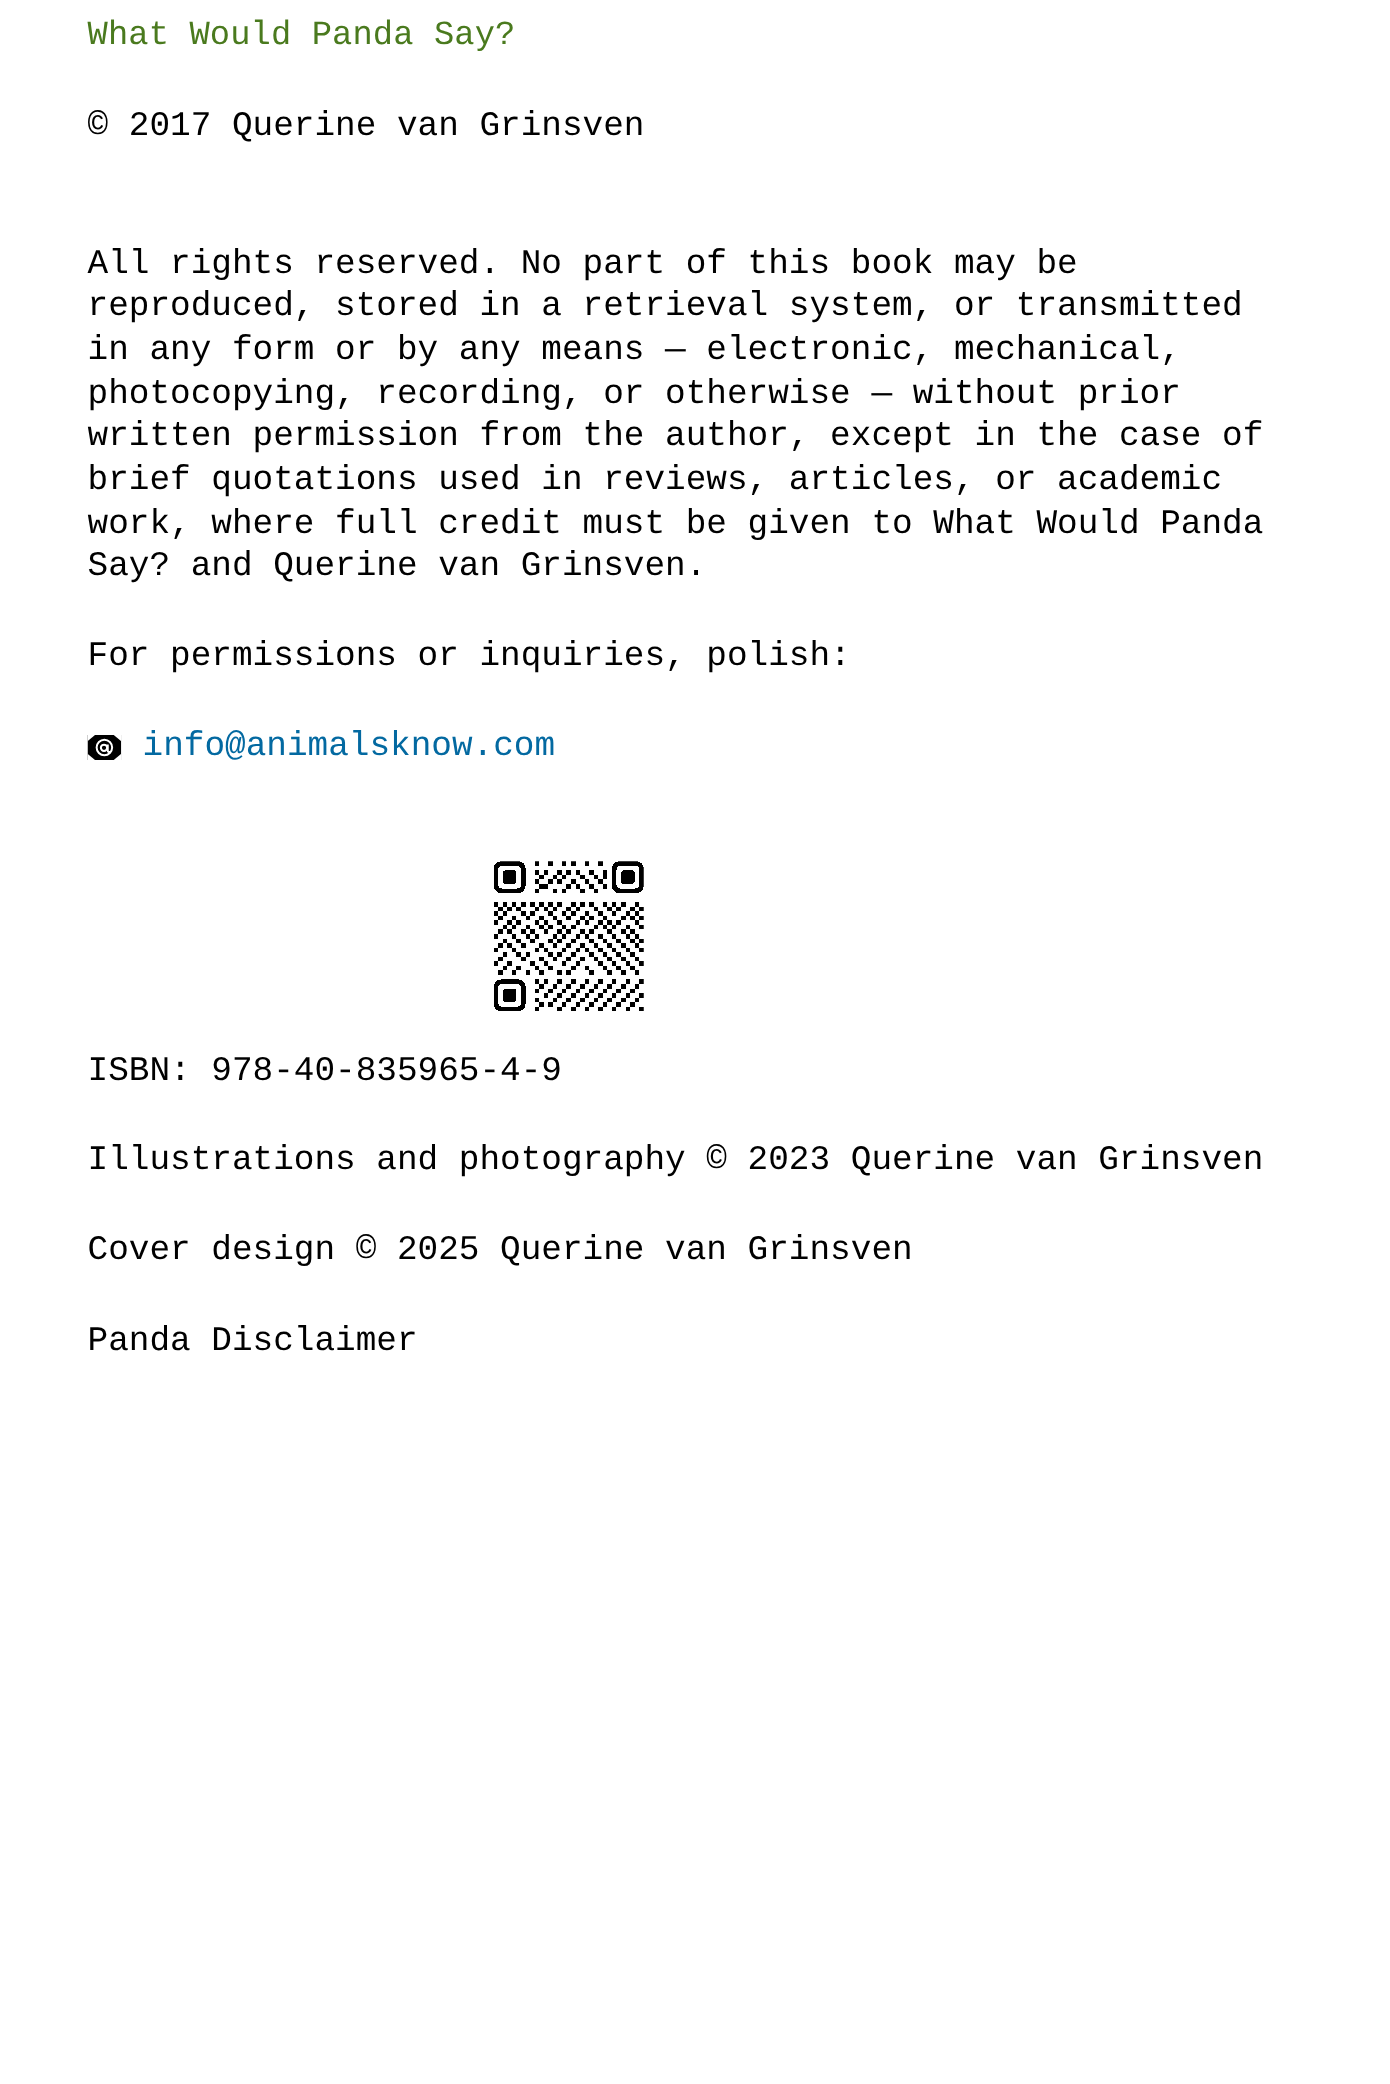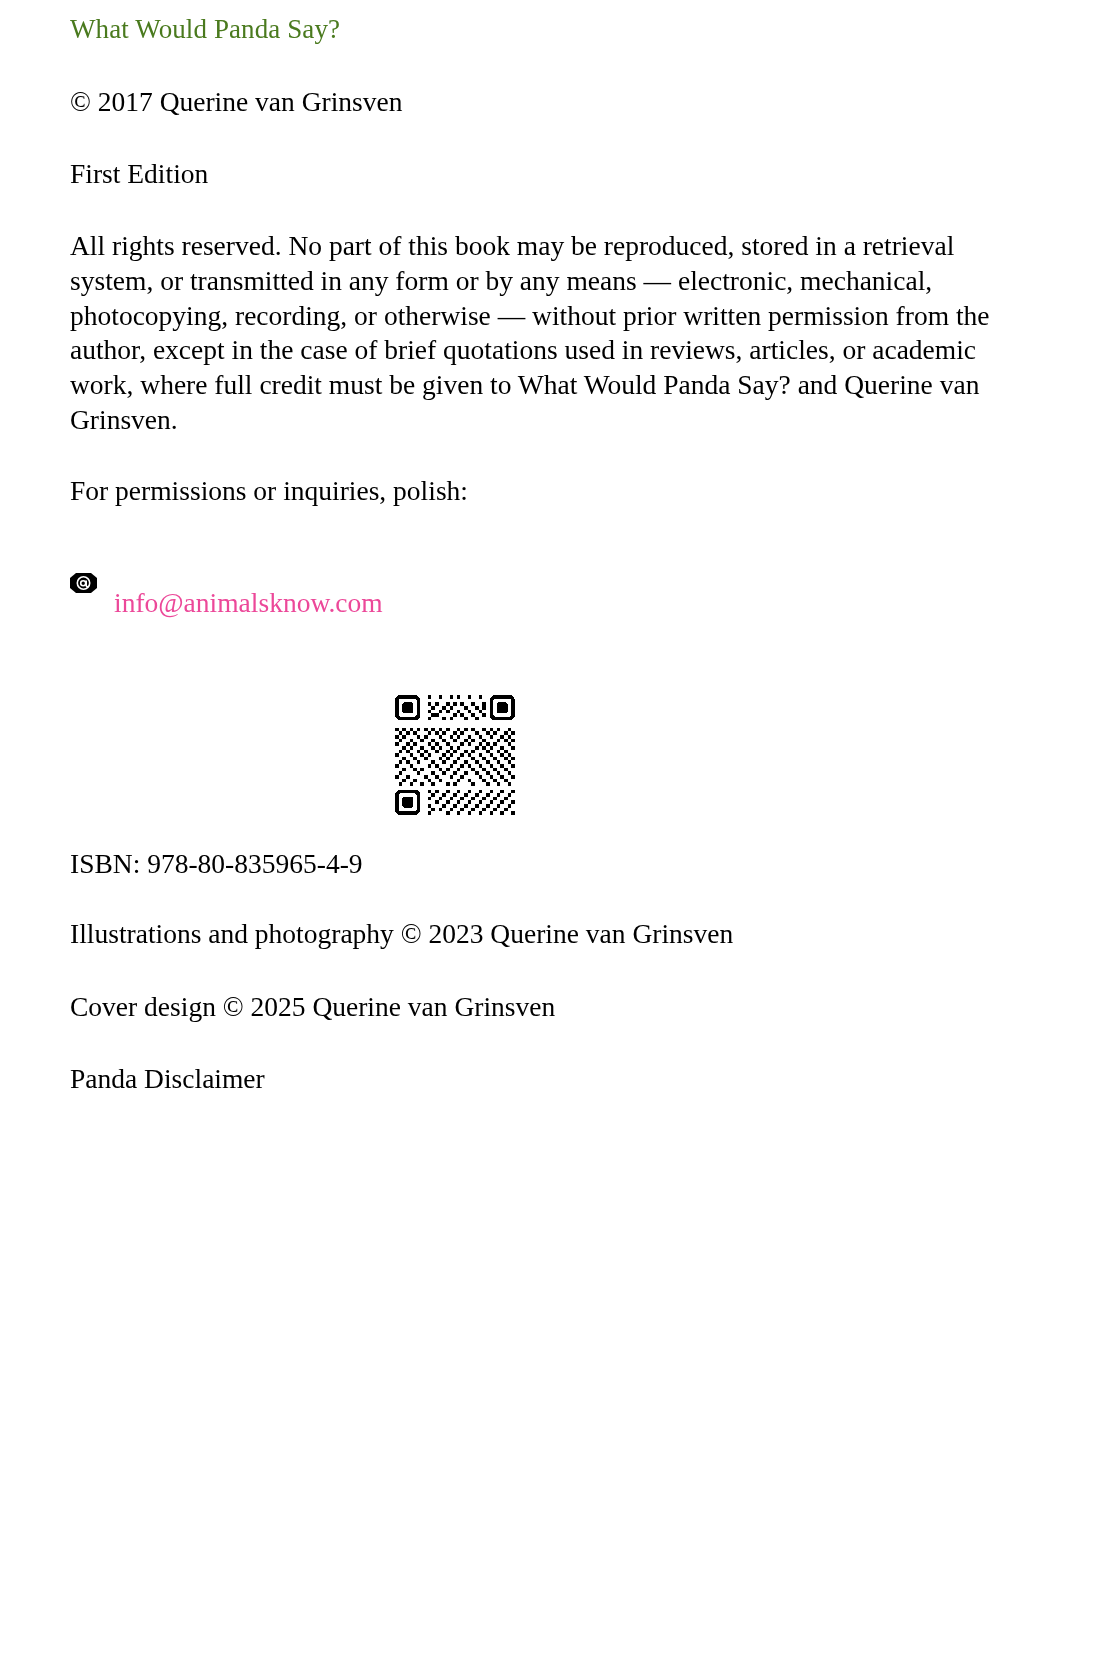--- a/index.html
+++ b/index.html
@@ -15,20 +15,21 @@
     color: #000000;
     -webkit-font-smoothing: antialiased;
   }
   .page {
     position: relative;
     width: 1112px;
     height: 1667px;
     box-sizing: border-box;
     padding: 12px 70px 0 70px;
     background: #ffffff;
+    font-family: Liberation Mono, monospace;
   }
   .book-title {
     font-size: 27px;
     line-height: 1.3;
     color: #4a7a1e;
     margin: 0;
     padding: 0;
     font-weight: normal;
     letter-spacing: 0.1px;
   }
@@ -62,22 +63,21 @@
     display: inline-block;
     width: 30px;
     margin-right: 14px;
     flex: 0 0 auto;
     line-height: 1;
     text-align: left;
   }
   .icon-svg { display: block; }
 
   .contact-text {
-    color: #ec4899;
-    margin-top: 40px;
+    color: #0369a1;
   }
   .contact-link {
     color: #1214d6;
     text-decoration: underline;
     text-underline-offset: 2px;
   }
 
   .qr-wrap {
     display: flex;
     justify-content: flex-start;
@@ -98,21 +98,20 @@
 <body>
 
 <div class="page">
 
   <div class="book-title">What Would Panda Say?</div>
 
   <div class="gap-1"></div>
   <div class="para">© 2017 Querine van Grinsven</div>
 
   <div class="gap-2"></div>
-  <div class="para">First Edition</div>
 
   <div class="gap-3"></div>
   <div class="para">All rights reserved. No part of this book may be reproduced, stored in a retrieval system, or transmitted in any form or by any means — electronic, mechanical, photocopying, recording, or otherwise — without prior written permission from the author, except in the case of brief quotations used in reviews, articles, or academic work, where full credit must be given to What Would Panda Say? and Querine van Grinsven.</div>
 
   <div class="gap-4"></div>
   <div class="para">For permissions or inquiries, polish:</div>
 
   <div class="gap-5"></div>
   <div class="contact-line">
     <span class="contact-icon">
@@ -425,21 +424,21 @@
           <rect x="23" y="32" width="1" height="1"></rect>
             <rect x="26" y="32" width="1" height="1"></rect>
           <rect x="29" y="32" width="1" height="1"></rect>
             <rect x="32" y="32" width="1" height="1"></rect>
         </g>
       </g>
     </svg>
   </div>
 
   <div class="gap-8"></div>
-  <div class="para">ISBN: 978-80-835965-4-9</div>
+  <div class="para">ISBN: 978-40-835965-4-9</div>
 
   <div class="gap-9"></div>
   <div class="para">Illustrations and photography © 2023 Querine van Grinsven</div>
 
   <div class="gap-10"></div>
   <div class="para">Cover design © 2025 Querine van Grinsven</div>
 
   <div class="gap-11"></div>
   <div class="para">Panda Disclaimer</div>
 

